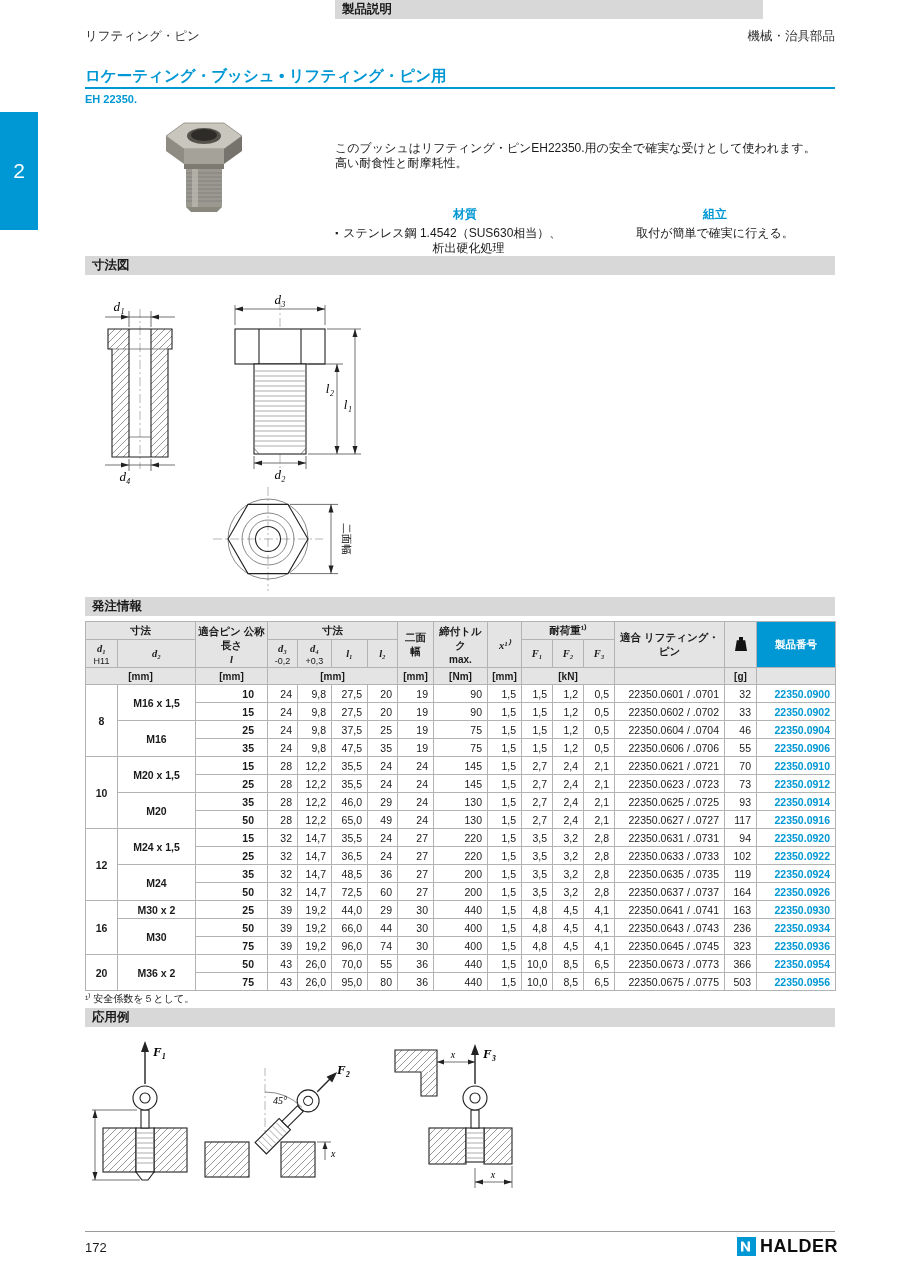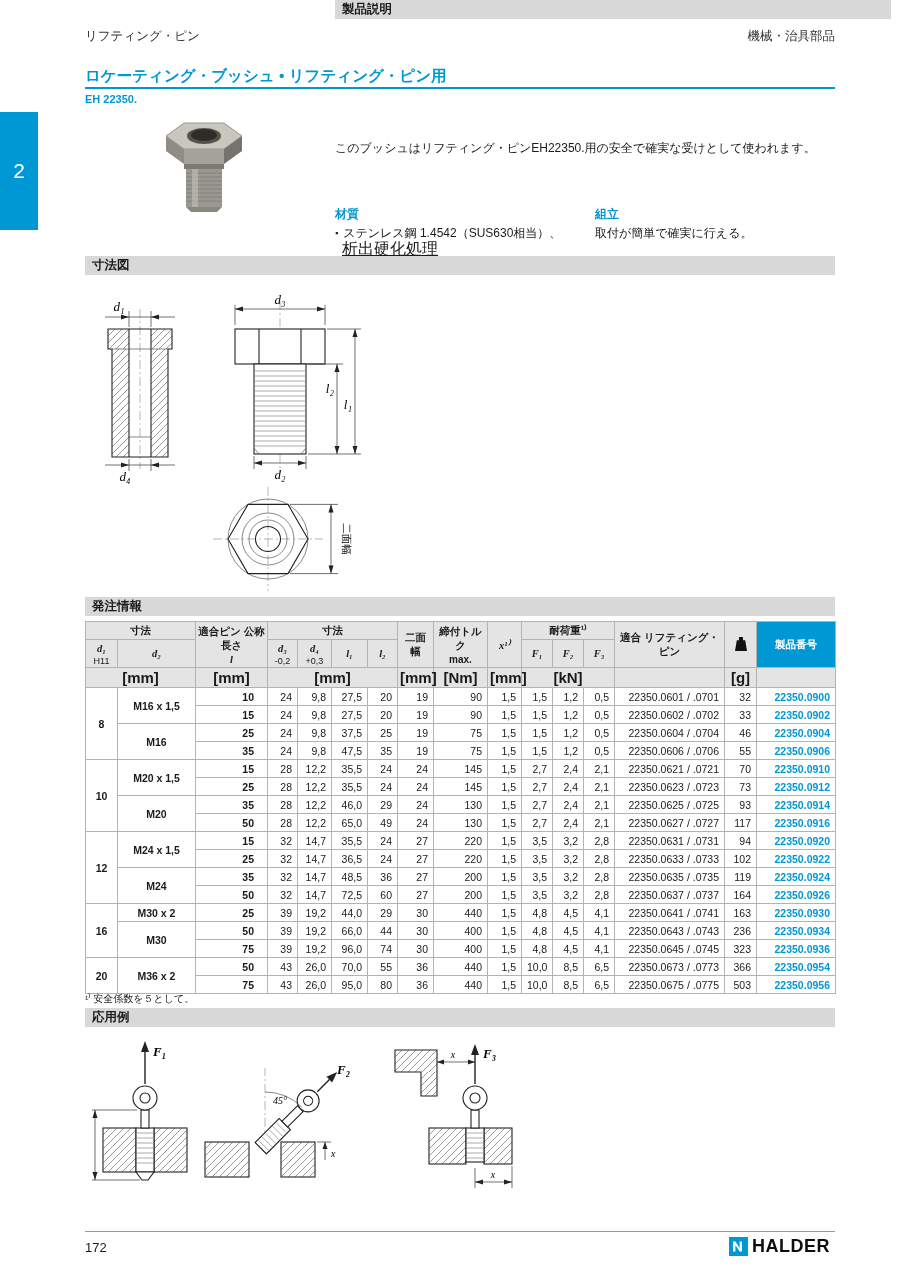--- a/index.html
+++ b/index.html
@@ -11,32 +11,32 @@
   .topbar { position:absolute; top:28px; left:85px; width:750px; display:flex;
             justify-content:space-between; font-size:12.5px; color:#333;align-items:center; }
   .page-title { position:absolute; top:66px; left:85px; font-size:15.5px; font-weight:bold; color:var(--accent); }
   .title-rule { position:absolute; top:87px; left:85px; width:750px; height:2px; background:var(--accent); }
   .product-code { position:absolute; top:93px; left:85px; font-size:11px; font-weight:bold; color:var(--accent); }
   .side-tab { position:absolute; top:112px; left:0; width:38px; height:118px; background:var(--accent);
               color:#fff; font-size:21px; display:flex; align-items:center; justify-content:center; }
 
   .section-bar { position:absolute; left:85px; width:750px; height:19px; background:var(--bar);
                  font-size:12.5px; font-weight:bold; line-height:19px; padding-left:7px; }
-  .desc-bar { left:335px; width:556px; }
+  .desc-bar { left:335px; width:428px; }
 
   .photo { position:absolute; left:146px; top:110px; }
 
   .desc-text { position:absolute; left:335px; top:141px; width:500px; font-size:12px; line-height:15px; }
-  .desc-cols { position:absolute; left:335px; top:206px; width:500px; display:flex; }
+  .desc-cols { position:absolute; left:335px; top:206px; width:500px; display:flex;text-align:center; }
   .desc-col1 { width:260px; }
   .desc-col2 { flex:1; }
   .sub-head { color:var(--accent); font-weight:bold; font-size:12px; margin-bottom:3px; }
   .bullet-line { font-size:12px; line-height:15px; display:flex; }
   .bullet-mark { font-size:9px; margin-right:5px; line-height:15px; }
-  .bullet-cont { font-size:16px; line-height:15px; margin-left:7px;text-decoration:underline; }
+  .bullet-cont { font-size:12px; line-height:15px; margin-left:7px; }
   .plain-line { font-size:12px; line-height:15px; }
 
   .dim-svg { position:absolute; left:85px; top:281px; }
   .app-svg { position:absolute; left:85px; top:1032px; }
 
   
   .ln   { stroke:#222; stroke-width:1.1; fill:none; }
   .f    { stroke-width:1.4; }
   .part { stroke:#222; stroke-width:1.1; fill:#fff; }
   .thin { stroke:#555; stroke-width:0.7; fill:none; }
@@ -49,36 +49,36 @@
   .dlabel.sm { font-size:10px; }
   .jlabel { font:10.5px "Liberation Sans",sans-serif; fill:#000; }
   .flabel { font:italic bold 13px "Liberation Serif",serif; fill:#000; }
 
   
   .order-table { position:absolute; left:85px; top:621px; width:750px; border-collapse:collapse; table-layout:fixed; }
   .order-table th { border:1px solid var(--tblborder); background:#E4E4E4; font-size:10.5px;
                     text-align:center; padding:1px 2px; vertical-align:middle; font-weight:bold; }
   .order-table tr.hr1 th { height:17px; }
   .order-table tr.hr2 th { height:28px; }
-  .order-table tr.units th { height:17px; font-size:15px;margin-left:48px; }
+  .order-table tr.units th { height:17px; font-size:10px;margin-left:48px; }
   .order-table th.pn-head { background:var(--accent); color:#fff; }
   .order-table .tol { font-weight:normal; font-size:9px; }
   .order-table .norm { font-weight:bold; font-size:10px; }
   .it { font-style:italic; font-family:"Liberation Serif",serif; }
   .order-table td { border:1px solid var(--tblborder); font-size:10.5px; padding:1px 5px;
                     text-align:right; height:18px; white-space:nowrap; }
   .order-table td.c-d1, .order-table td.c-d2 { text-align:center; font-weight:bold; }
   .order-table td.c-l { font-weight:bold; padding-right:13px; }
   .order-table td.c-product-no { color:var(--accent); font-weight:bold; }
 
   .footnote { position:absolute; left:85px; top:991px; font-size:10px;text-align:right; }
 
   .footer-rule { position:absolute; left:85px; top:1231px; width:750px; height:1px; background:#9a9a9a; }
   .page-number { position:absolute; left:85px; top:1240px; font-size:13px; }
-  .brand { position:absolute; right:70px; top:1236px; display:flex; align-items:center; }
+  .brand { position:absolute; right:62px; top:1236px; display:flex; align-items:center; }
   .brand-text { font-size:18px; font-weight:bold; letter-spacing:0.5px; color:#0d0d0d; margin-left:4px; }
 </style>
 </head>
 <body>
 
 <div class="topbar">
   <span>リフティング・ピン</span>
   <span>機械・治具部品</span>
 </div>
 
@@ -107,20 +107,21 @@
     <line x1="40" y1="87" x2="76" y2="87" class="thread"></line>
       <line x1="40" y1="91" x2="76" y2="91" class="thread"></line>
     <rect x="46" y="59" width="6" height="38" fill="#bdbab1" opacity="0.7"></rect>
     <path d="M40,97 h36 l-5,5 h-26 z" fill="#8a877f"></path>
   </svg>
 </div>
 
 <div class="section-bar desc-bar">製品説明</div>
 <div class="desc-text">
   <div>このブッシュはリフティング・ピンEH22350.用の安全で確実な受けとして使われます。</div>
+  <div>高い耐食性と耐摩耗性。</div>
 </div>
 <div class="desc-cols">
   <div class="desc-col1">
     <div class="sub-head">材質</div>
     <div class="bullet-line">
       <span class="bullet-mark">▪</span>
       <span>ステンレス鋼 1.4542（SUS630相当）、</span>
     </div>
     <div class="bullet-cont">析出硬化処理</div>
   </div>

